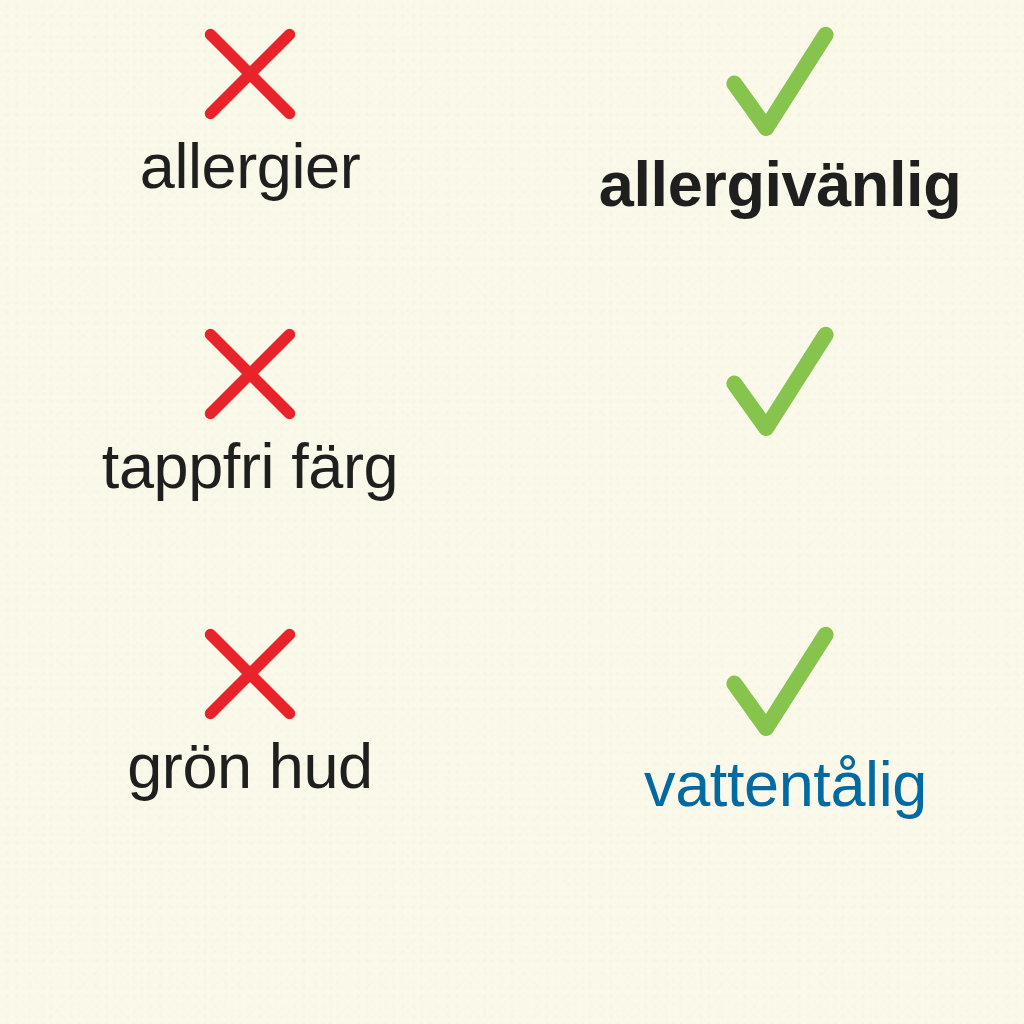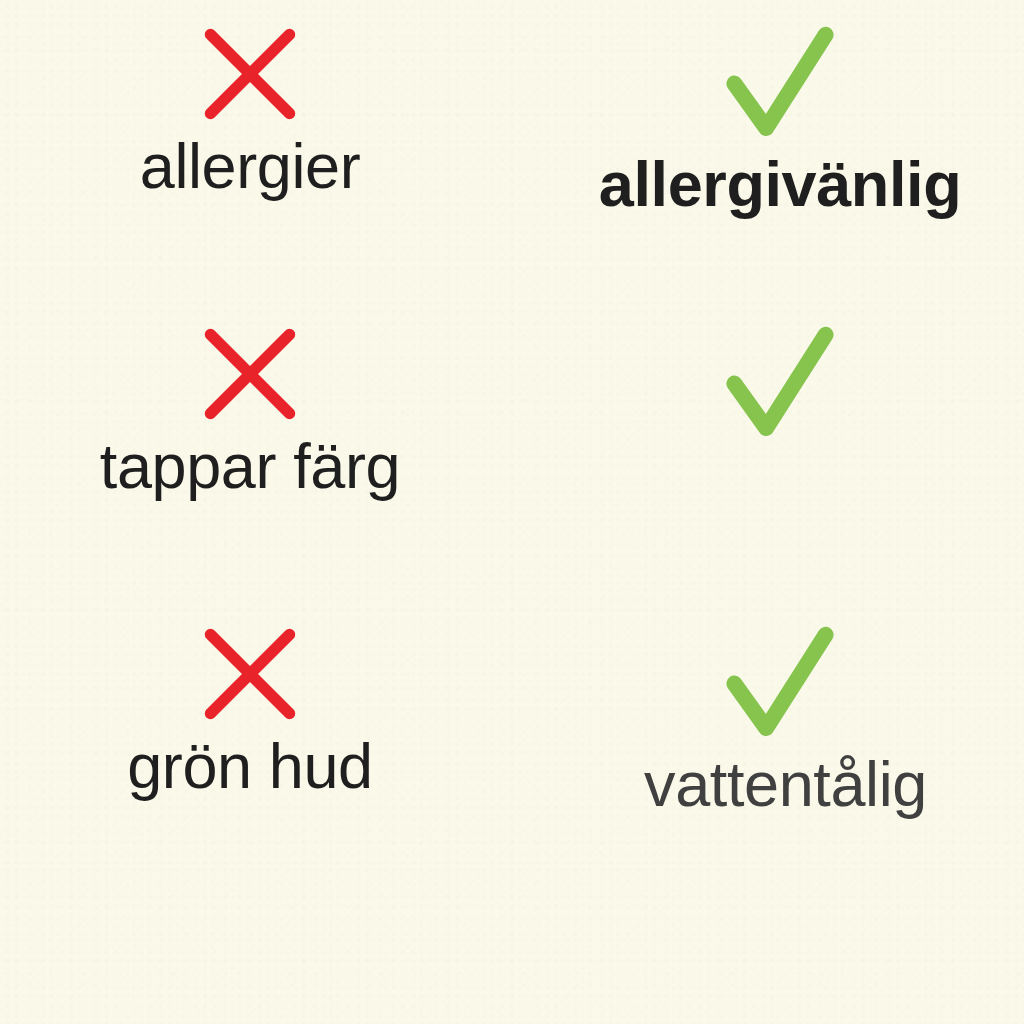--- a/index.html
+++ b/index.html
@@ -105,38 +105,38 @@
         <path d="M12 58 L42 100 L98 12" fill="none" stroke="#86c44e" stroke-width="15" stroke-linecap="round" stroke-linejoin="round"></path>
       </svg>
       <div class="label" style="color: rgb(31, 31, 31); font-weight: bold;">allergivänlig</div>
     </div>
 
     <div class="cell col-left row-2">
       <svg class="mark cross" viewBox="0 0 100 100" aria-hidden="true">
         <line x1="12" y1="12" x2="88" y2="88" stroke="#e8232a" stroke-width="11" stroke-linecap="round"></line>
         <line x1="88" y1="12" x2="12" y2="88" stroke="#e8232a" stroke-width="11" stroke-linecap="round"></line>
       </svg>
-      <div class="label" style="color: rgb(31, 31, 31);">tappar färg</div>
+      <div class="label" style="color: rgb(31, 31, 31);">tappfri färg</div>
     </div>
 
     <div class="cell col-right row-2">
       <svg class="mark check" viewBox="0 0 110 115" aria-hidden="true">
         <path d="M12 58 L42 100 L98 12" fill="none" stroke="#86c44e" stroke-width="15" stroke-linecap="round" stroke-linejoin="round"></path>
       </svg>
     </div>
 
     <div class="cell col-left row-3">
       <svg class="mark cross" viewBox="0 0 100 100" aria-hidden="true">
         <line x1="12" y1="12" x2="88" y2="88" stroke="#e8232a" stroke-width="11" stroke-linecap="round"></line>
         <line x1="88" y1="12" x2="12" y2="88" stroke="#e8232a" stroke-width="11" stroke-linecap="round"></line>
       </svg>
       <div class="label" style="color: rgb(31, 31, 31);">grön hud</div>
     </div>
 
     <div class="cell col-right row-3">
       <svg class="mark check" viewBox="0 0 110 115" aria-hidden="true">
         <path d="M12 58 L42 100 L98 12" fill="none" stroke="#86c44e" stroke-width="15" stroke-linecap="round" stroke-linejoin="round"></path>
       </svg>
-      <div class="label" style="color: #404040; margin-left: 11px;">vattentålig</div>
+      <div class="label" style="color: #0369a1; margin-left: 11px;">vattentålig</div>
     </div>
 
   </div>
 </div>
 
 </body></html>

